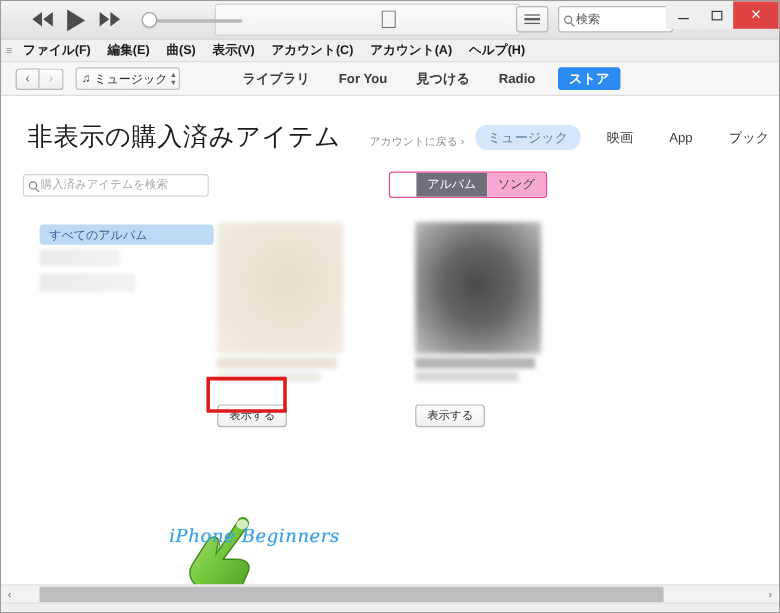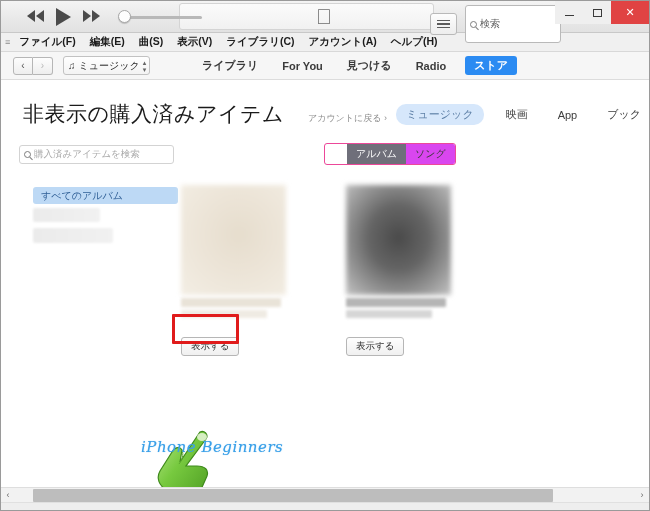--- a/index.html
+++ b/index.html
@@ -80,21 +80,21 @@
     display: flex; align-items: center; gap: 8px;
   }
   .list-btn {
     width: 27px; height: 22px; border: 1px solid #b9b9b9; border-radius: 3px;
     background: linear-gradient(180deg,#fdfdfd,#ededed);
     display: flex; flex-direction: column; justify-content: center;
     align-items: center; gap: 2px;
   }
   .list-btn i { display: block; width: 13px; height: 1.5px; background: #5c5c5c; }
   .titlesearch {
-    width: 96px; height: 38px; border: 1px solid #b9b9b9; border-radius: 3px;
+    width: 96px; height: 22px; border: 1px solid #b9b9b9; border-radius: 3px;
     background: #ffffff; display: flex; align-items: center; padding-left: 4px;
     gap: 3px;
   }
   .mag {
     width: 7px; height: 7px; border: 1.3px solid #7d7d7d; border-radius: 50%;
     position: relative; flex: none;
   }
   .mag:after {
     content: ""; position: absolute; right: -3px; bottom: -2.5px;
     width: 4px; height: 1.3px; background: #7d7d7d;
@@ -165,21 +165,21 @@
   .search-purchased {
     position: absolute; left: 18px; top: 0;
     width: 155px; height: 19px; border: 1px solid #d3d3d3; border-radius: 3px;
     background: #fff; display: flex; align-items: center; gap: 3px; padding-left: 4px;
   }
   .search-purchased span { font-size: 9.5px; color: #a9a9a9; white-space: nowrap; }
   .seg {
     position: absolute; left: 323px; top: -2px; display: flex;
     border: 1px solid #ec4899; border-radius: 3px; overflow: hidden; padding-left: 22px;
   }
-  .seg div { font-size: 10px; padding: 3px 9px; color: #3b3b3b; background: #d946ef; }
+  .seg div { font-size: 10px; padding: 3px 9px; color: #3b3b3b; background: #f9a8d4; }
   .seg div.active { background: #6f6f7a; color: #ffffff; }
 
   .panes { position: relative; margin-top: 14px; }
   .sidebar { position: absolute; left: 32px; top: 0; width: 145px; }
   .side-item {
     height: 17px; border-radius: 3px; font-size: 10px; color: #2f5f96;
     padding: 2px 0 0 8px; margin-bottom: 4px;
   }
   .side-item.active { background: #bdd9f5; }
   .side-blur {
@@ -296,21 +296,21 @@
       <div class="wc close">✕</div>
     </div>
   </div>
 
   <div class="menubar">
     <span class="menu-grip">≡</span>
     <span class="mi">ファイル(F)</span>
     <span class="mi">編集(E)</span>
     <span class="mi">曲(S)</span>
     <span class="mi">表示(V)</span>
-    <span class="mi">ライブラリ(C)</span>
+    <span class="mi">アカウント(C)</span>
     <span class="mi">アカウント(A)</span>
     <span class="mi">ヘルプ(H)</span>
   </div>
 
   <div class="navbar">
     <div class="arrows">
       <div class="arrow-btn">‹</div>
       <div class="arrow-btn">›</div>
     </div>
 

